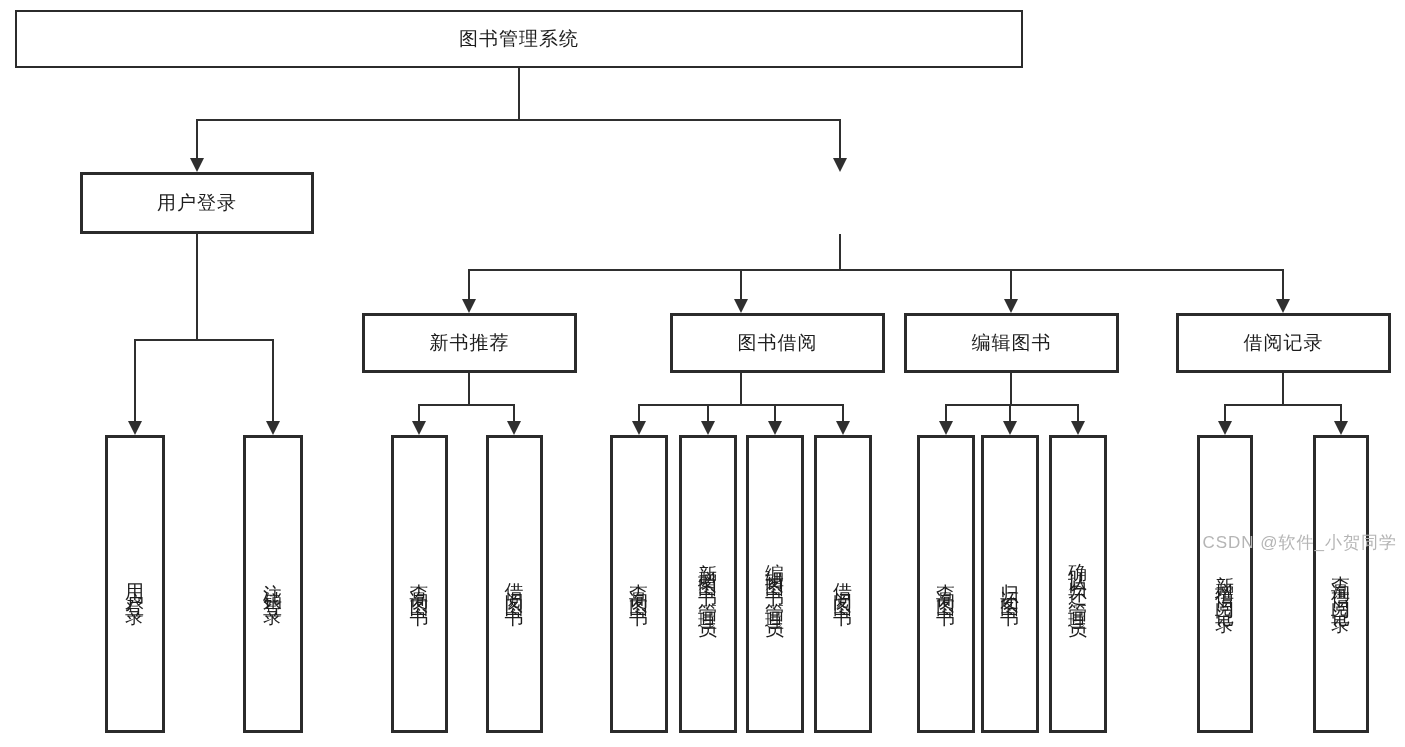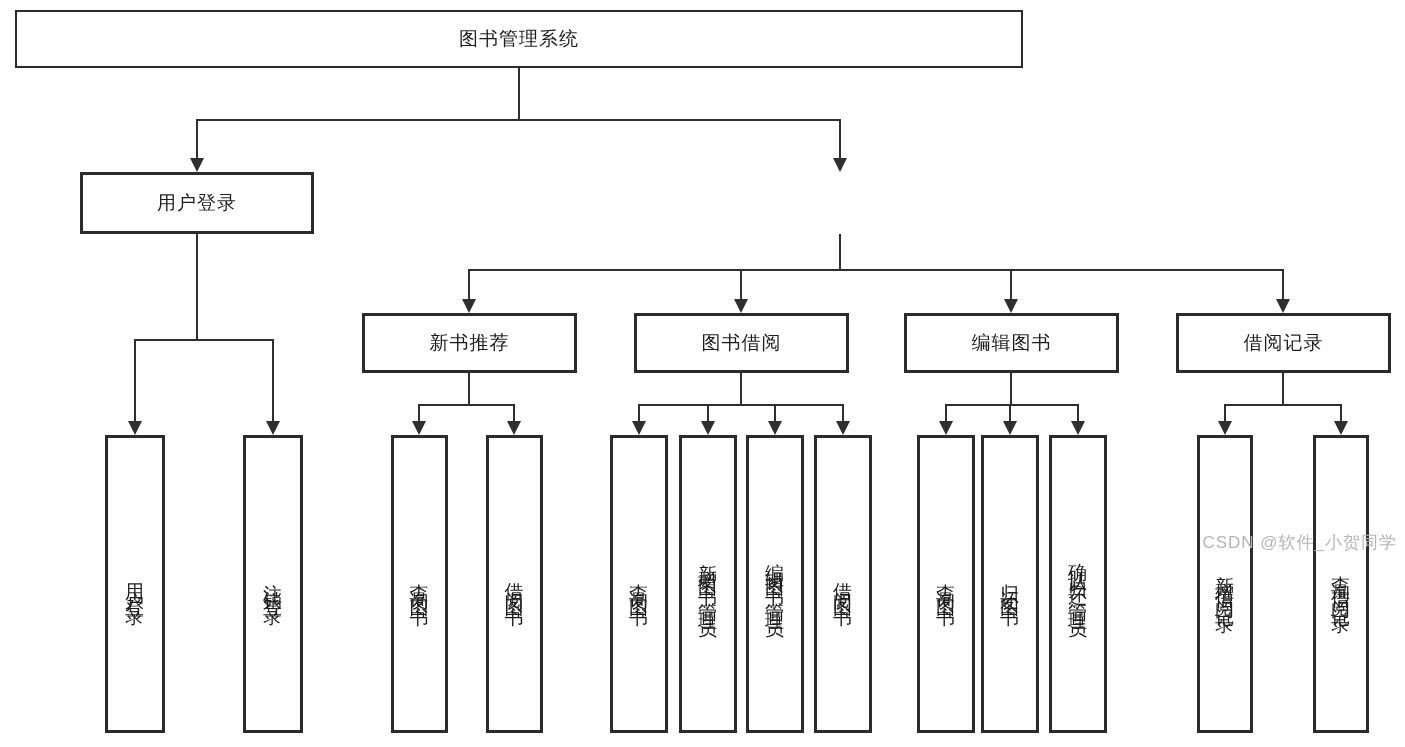--- a/index.html
+++ b/index.html
@@ -94,21 +94,21 @@
   <div class="vline" style="left:1010px;top:269px;height:32px;"></div>
   <div class="vline" style="left:1282px;top:269px;height:32px;"></div>
   <div class="arrow" style="left:462px;top:299px;"></div>
   <div class="arrow" style="left:734px;top:299px;"></div>
   <div class="arrow" style="left:1004px;top:299px;"></div>
   <div class="arrow" style="left:1276px;top:299px;"></div>
 
   <div class="box node" style="left:362px;top:313px;width:215px;height:60px;">
     <span>新书推荐</span>
   </div>
-  <div class="box node" style="left:634px;top:313px;width:215px;height:60px;">
+  <div class="box node" style="left:670px;top:313px;width:215px;height:60px;">
     <span>图书借阅</span>
   </div>
   <div class="box node" style="left:904px;top:313px;width:215px;height:60px;">
     <span>编辑图书</span>
   </div>
   <div class="box node" style="left:1176px;top:313px;width:215px;height:60px;">
     <span>借阅记录</span>
   </div>
 
   <div class="vline" style="left:468px;top:373px;height:33px;"></div>

